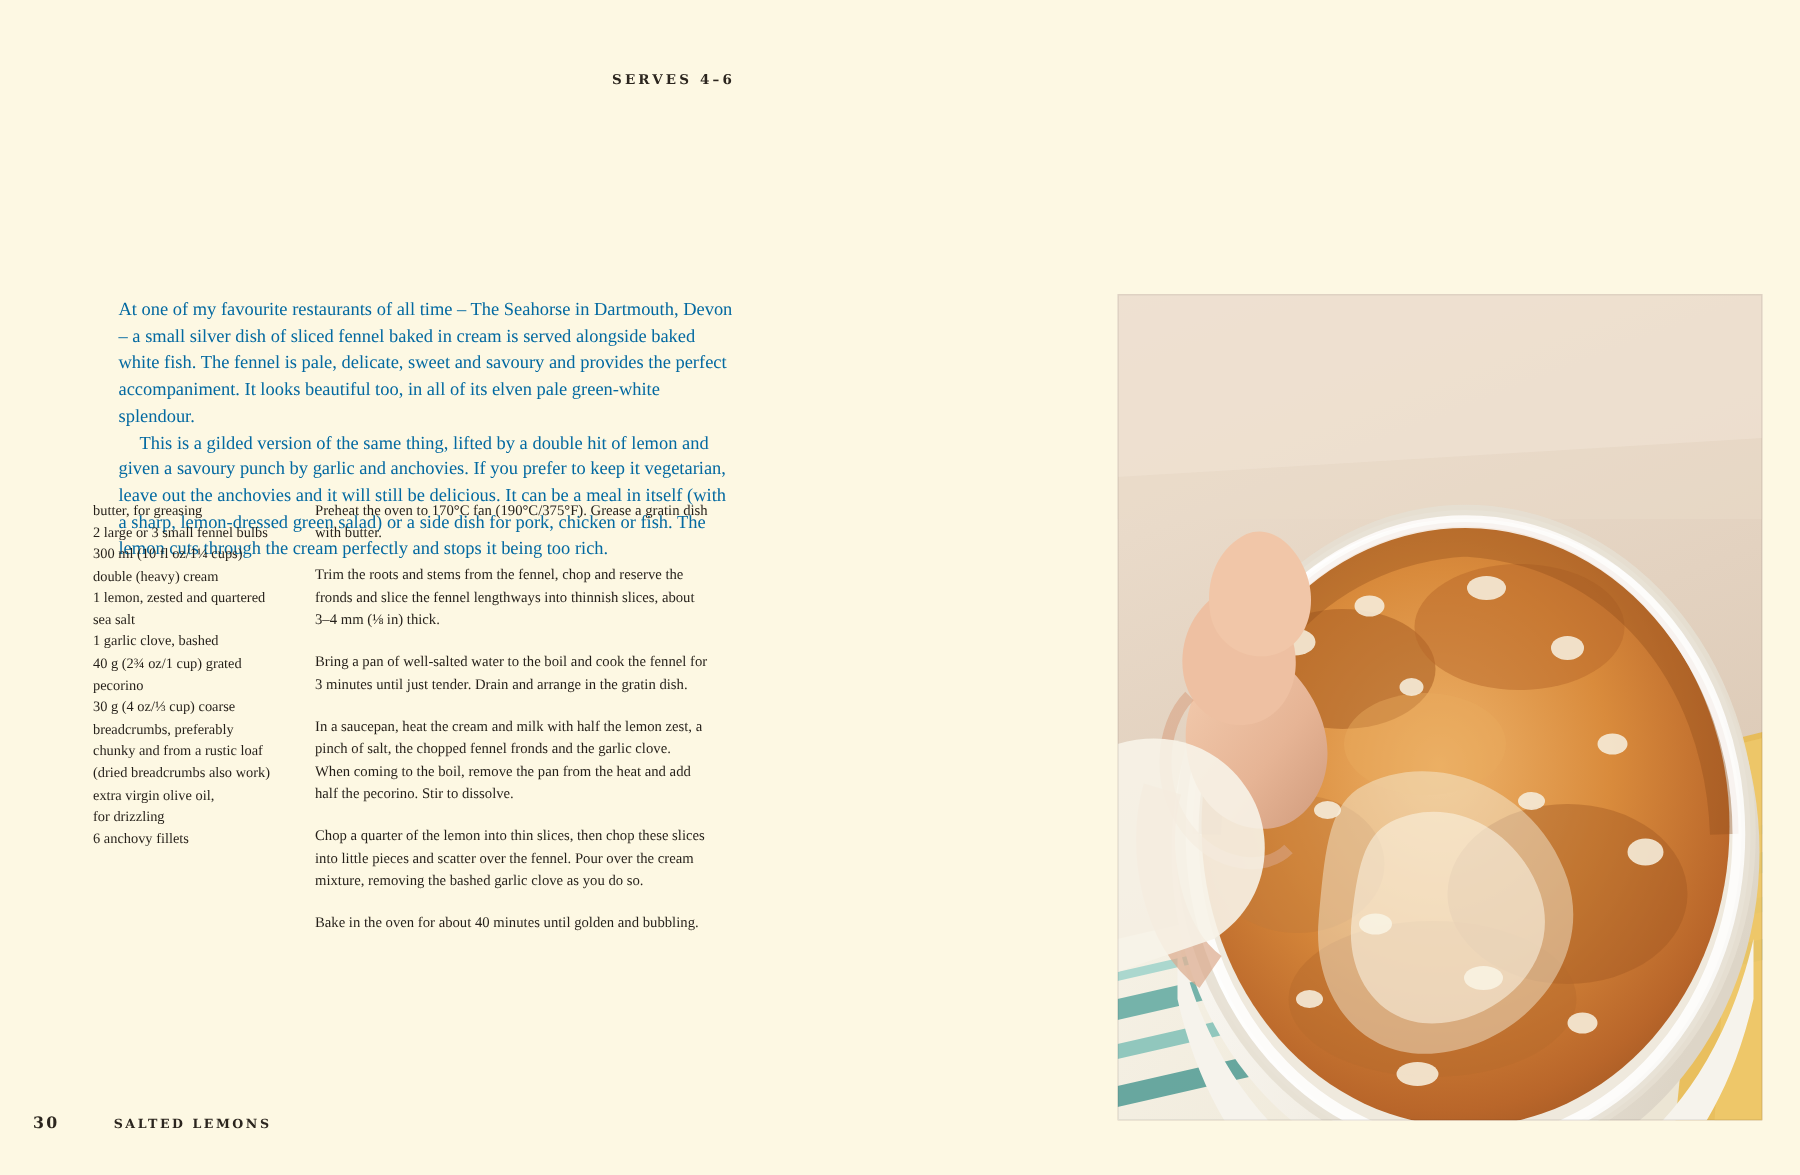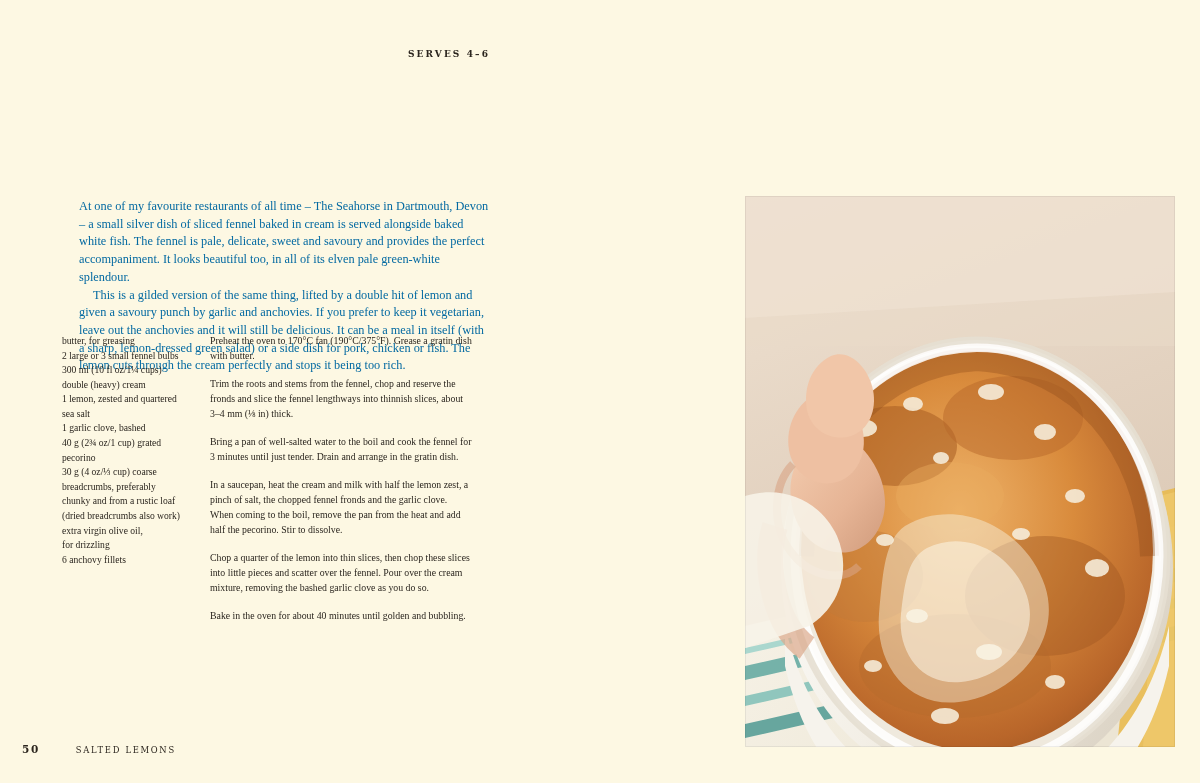--- a/index.html
+++ b/index.html
@@ -106,21 +106,21 @@
     font-family: "DejaVu Serif", serif;
   }
   .folio {
     font-size: 10.5px;
     font-weight: bold;
     letter-spacing: 1.6px;
     color: #2b251e;
   }
   .booktitle {
     font-size: 8.4px;
-    font-weight: normal;
+    font-weight: bold;
     letter-spacing: 1.7px;
     color: #2b251e;
   }
 
   
   .photo {
     position: absolute;
     left: 745px;
     top: 196px;
     width: 430px;
@@ -169,21 +169,21 @@
   <div class="method">
     <p>Preheat the oven to 170°C fan (190°C/375°F). Grease a gratin dish with butter.</p>
     <p>Trim the roots and stems from the fennel, chop and reserve the fronds and slice the fennel lengthways into thinnish slices, about 3–4 mm (⅛ in) thick.</p>
     <p>Bring a pan of well-salted water to the boil and cook the fennel for 3 minutes until just tender. Drain and arrange in the gratin dish.</p>
     <p>In a saucepan, heat the cream and milk with half the lemon zest, a pinch of salt, the chopped fennel fronds and the garlic clove. When coming to the boil, remove the pan from the heat and add half the pecorino. Stir to dissolve.</p>
     <p>Chop a quarter of the lemon into thin slices, then chop these slices into little pieces and scatter over the fennel. Pour over the cream mixture, removing the bashed garlic clove as you do so.</p>
     <p>Bake in the oven for about 40 minutes until golden and bubbling.</p>
   </div>
 
   <div class="footer">
-    <span class="folio">50</span>
+    <span class="folio">30</span>
     <span class="booktitle">SALTED LEMONS</span>
   </div>
 
   <div class="photo">
     <svg viewBox="0 0 430 551" preserveAspectRatio="xMidYMid slice" aria-hidden="true">
       <defs>
         <linearGradient id="bgWall" x1="0" y1="0" x2="0.3" y2="1">
           <stop offset="0%" stop-color="#efe2d2"></stop>
           <stop offset="55%" stop-color="#e3d2c0"></stop>
           <stop offset="100%" stop-color="#d9c6b2"></stop>

